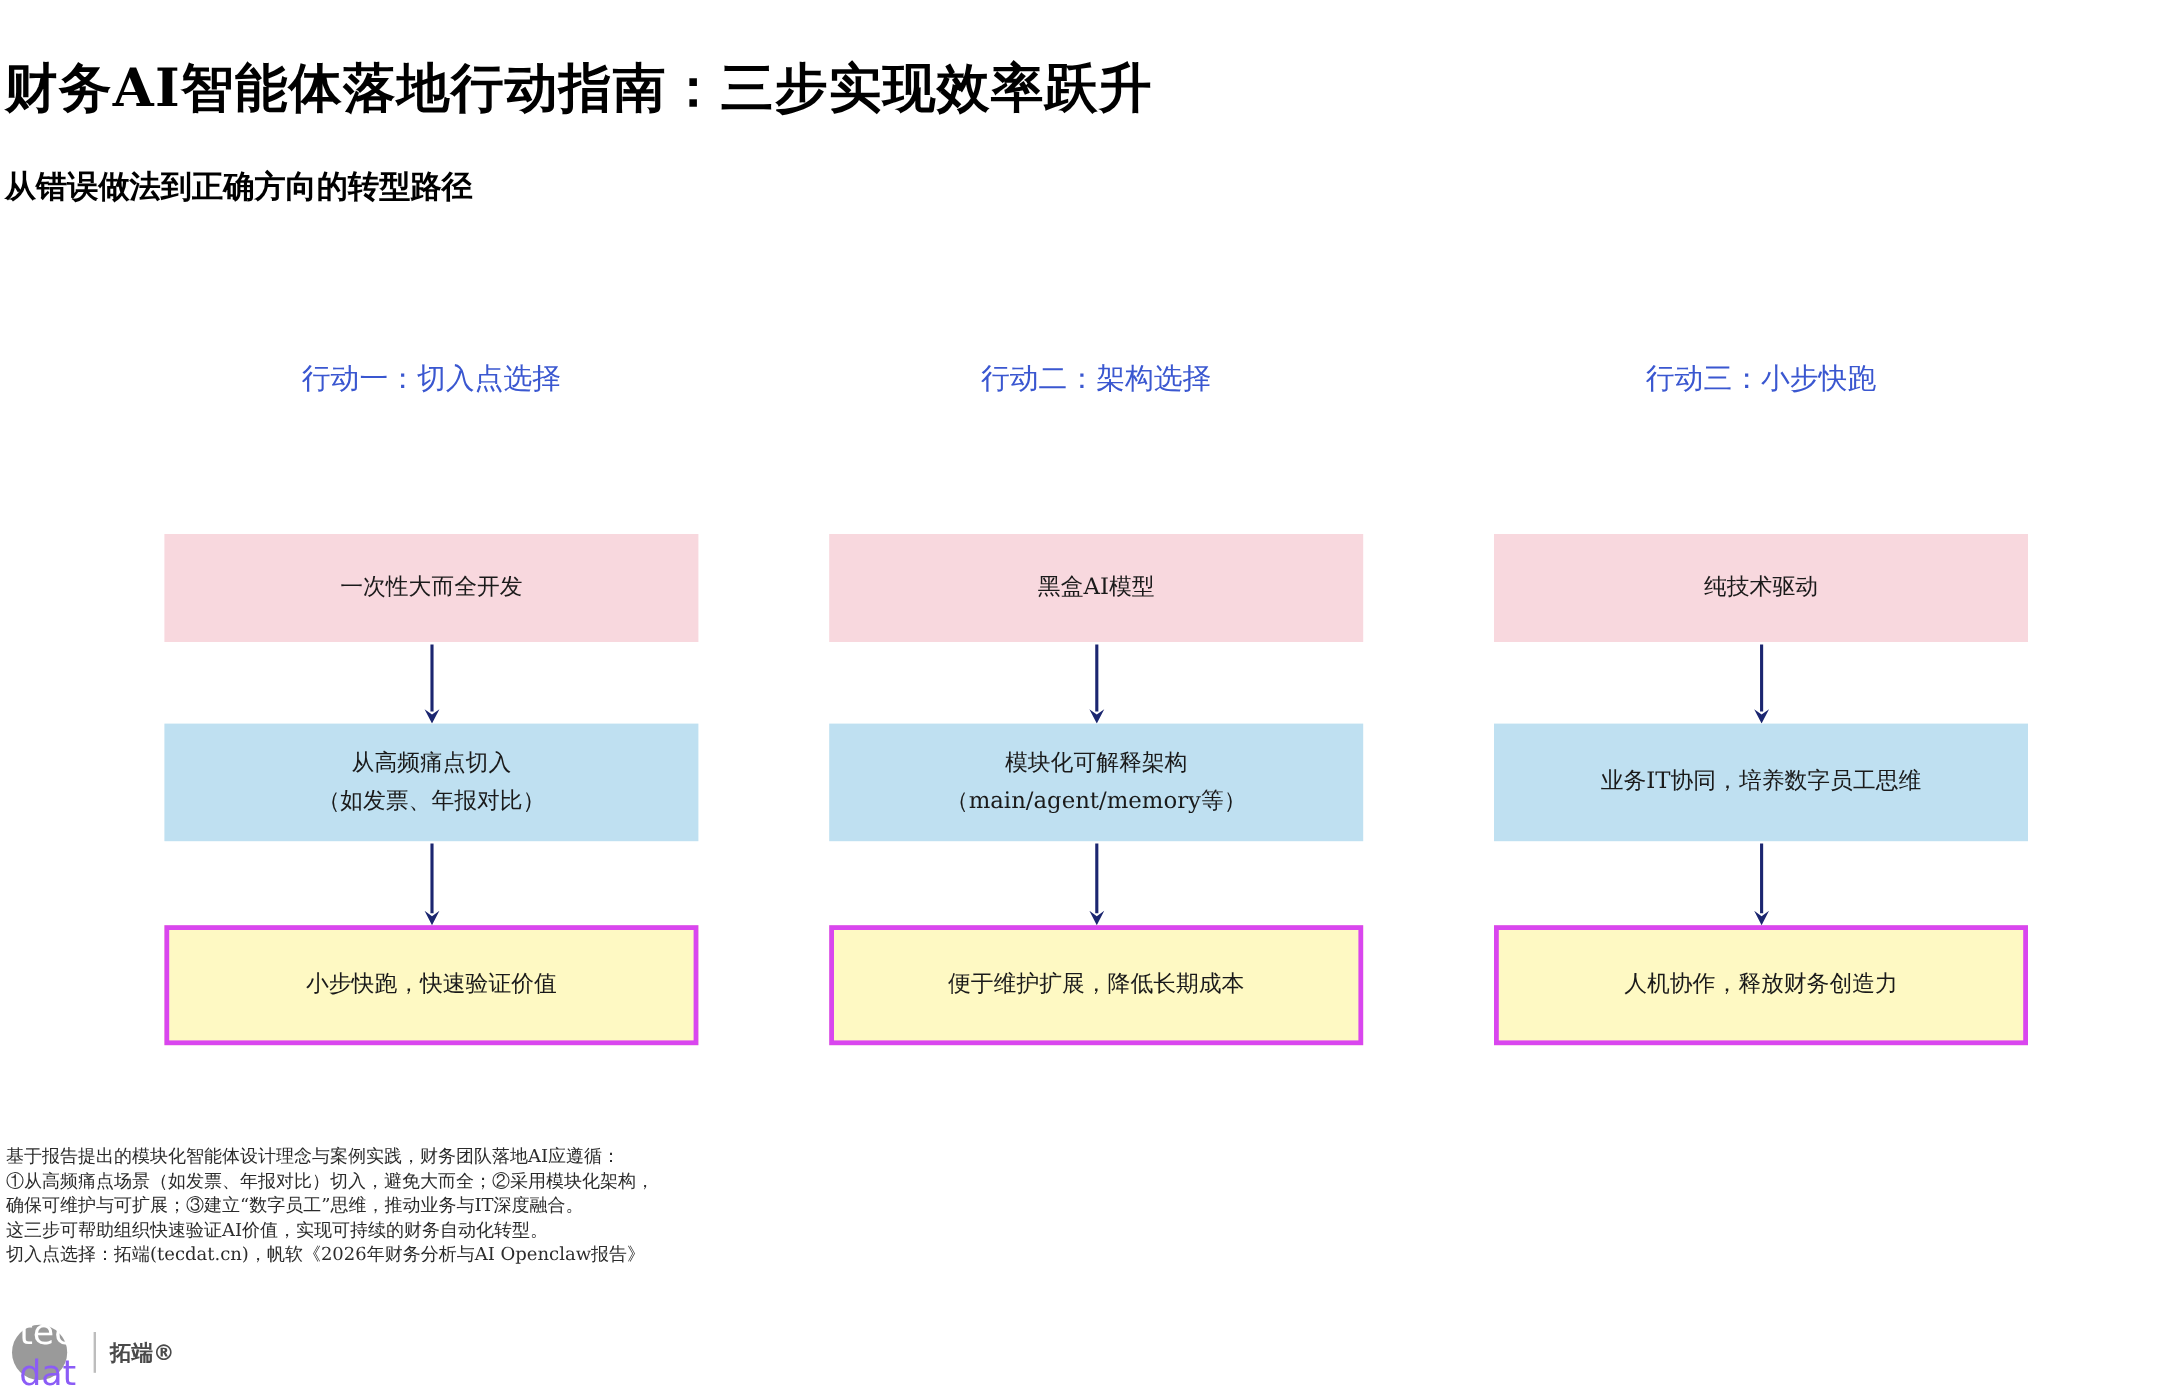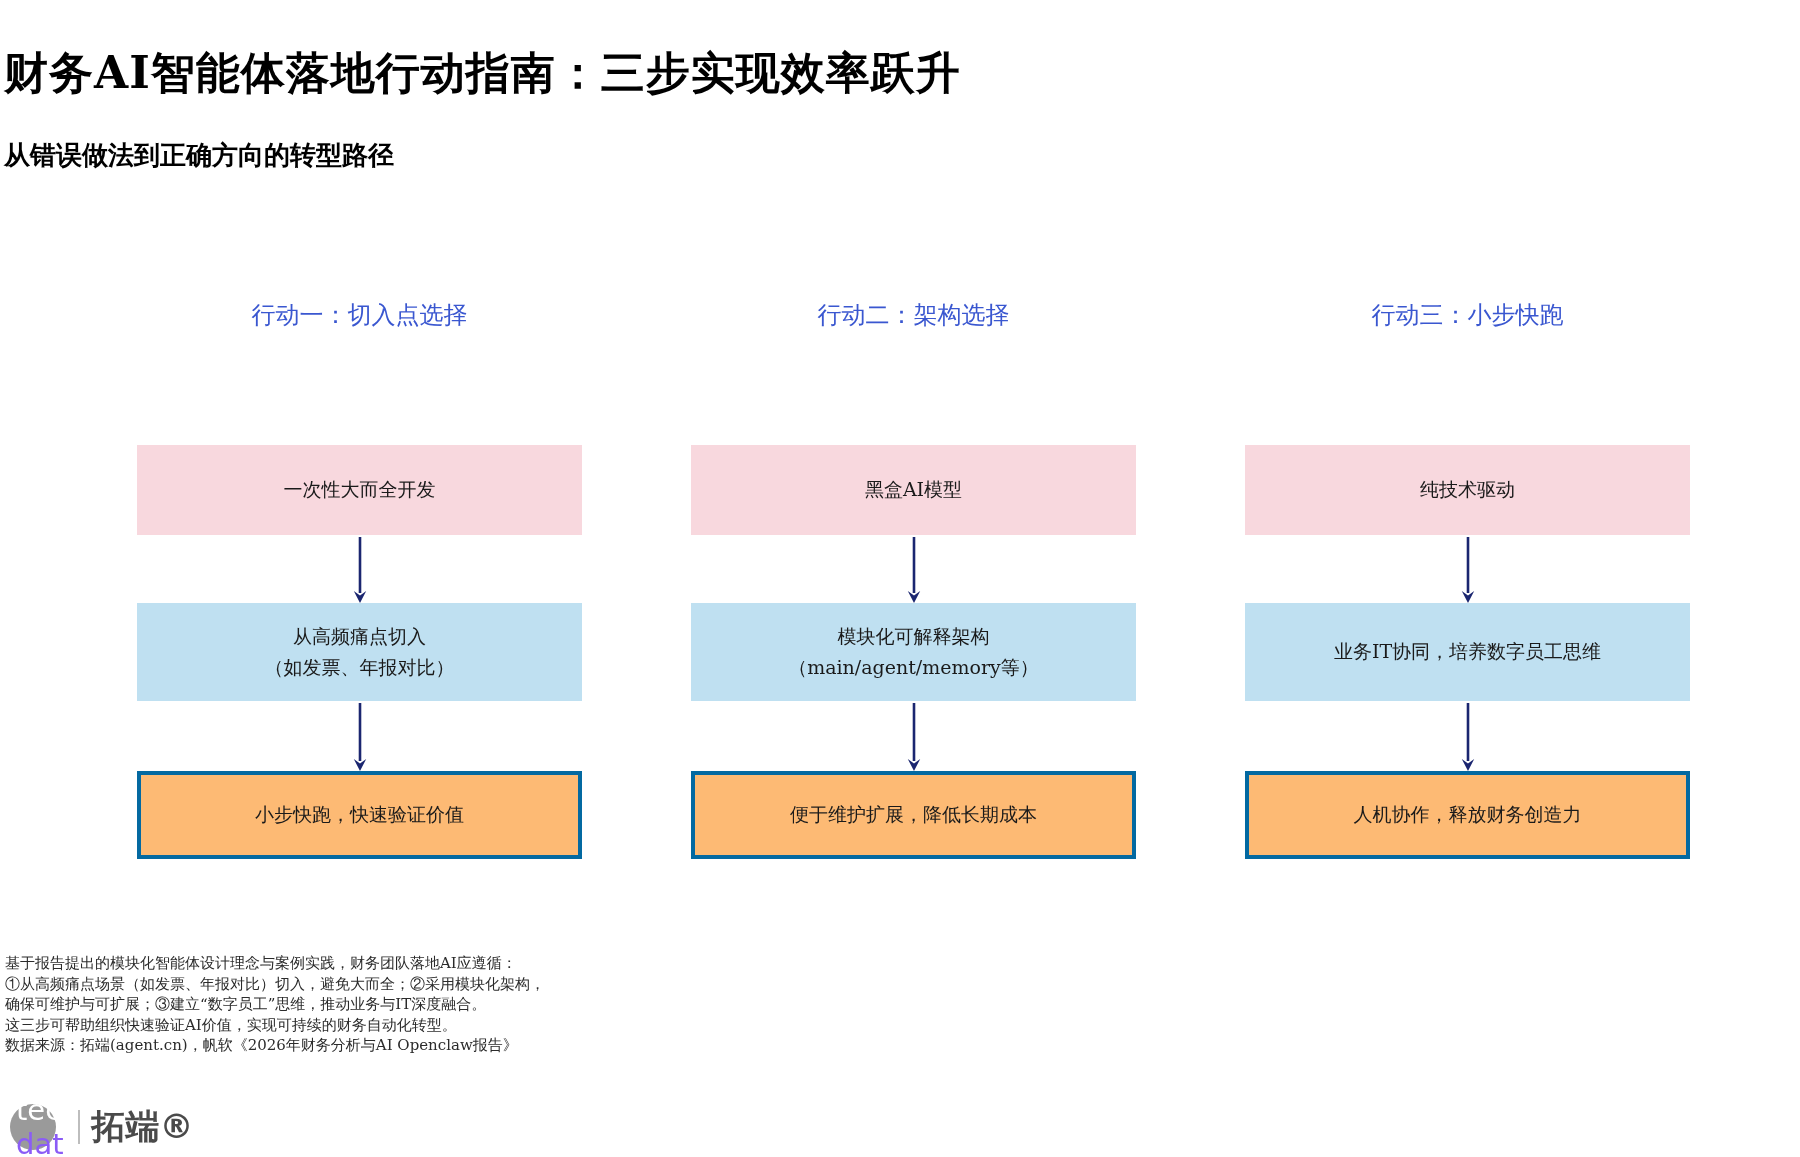--- a/index.html
+++ b/index.html
@@ -25,21 +25,21 @@
     font-size: 24px; color: #3a57d0; font-weight: 400;
   }
 
   .box {
     width: 100%; display: flex; align-items: center; justify-content: center;
     text-align: center; font-size: 19px; color: #1a1a1a;
     white-space: pre-line; line-height: 1.65;
   }
   .box-wrong   { margin-top: 115px; height: 90px; background: #f8d8de; }
   .box-right   { height: 98px;  background: #bfe0f1; }
-  .box-outcome { height: 88px; background: #fdba74; border: 4px solid #0369a1; }
+  .box-outcome { height: 100px; background: #fef9c3; border: 4px solid #d946ef; }
 
   .arrow-wrap { display: flex; justify-content: center; }
   .arrow-wrap.a1 { height: 68px; }
   .arrow-wrap.a2 { height: 70px; }
 
   .footnote {
     position: absolute; left: 5px; top: 953px;
     font-size: 15px; line-height: 20.5px; color: #2b2b2b;
   }
 
@@ -49,21 +49,21 @@
     font-family: "DejaVu Sans", "Liberation Sans", sans-serif;
   }
   .logo-circle {
     position: absolute; left: 0; top: 2px; width: 46px; height: 46px;
     border-radius: 50%; background: #9a9a9a;
   }
   .logo-text { position: relative; margin-left: 6px; font-size: 29px; font-weight: 400; display: flex; flex-direction: column; }
   .logo-tec { color: #ffffff; }
   .logo-dat { color: #8b5cf6; }
   .logo-divider { width: 2px; height: 34px; background: #bdbdbd; margin: 0 12px 0 14px; }
-  .logo-brand { font-size: 34px; font-weight: 700; color: #4a4a4a; }
+  .logo-brand { font-size: 18px; font-weight: 700; color: #4a4a4a; }
 
   .watermark {
     position: absolute; right: 12px; top: 1165px;
     font-family: "DejaVu Sans", "Liberation Sans", sans-serif;
     font-size: 27px; font-weight: 700;
     color: #f7f7f7;
     text-shadow: 1.5px 1.5px 1px #8f8f8f, -1px -1px 0 #ffffff;
   }
 </style>
 </head>
@@ -129,21 +129,21 @@
     </svg>
   </div>
   <div class="box box-outcome">人机协作，释放财务创造力</div>
 </div>
 
 <div class="footnote">
   <div>基于报告提出的模块化智能体设计理念与案例实践，财务团队落地AI应遵循：</div>
   <div>①从高频痛点场景（如发票、年报对比）切入，避免大而全；②采用模块化架构，</div>
   <div>确保可维护与可扩展；③建立“数字员工”思维，推动业务与IT深度融合。</div>
   <div>这三步可帮助组织快速验证AI价值，实现可持续的财务自动化转型。</div>
-  <div>数据来源：拓端(agent.cn)，帆软《2026年财务分析与AI Openclaw报告》</div>
+  <div>切入点选择：拓端(tecdat.cn)，帆软《2026年财务分析与AI Openclaw报告》</div>
 </div>
 
 <div class="footer-logo">
   <span class="logo-circle"></span>
   <span class="logo-text">
     <span class="logo-tec">tec</span>
     <span class="logo-dat">dat</span>
   </span>
   <span class="logo-divider"></span>
   <span class="logo-brand">拓端®</span>

